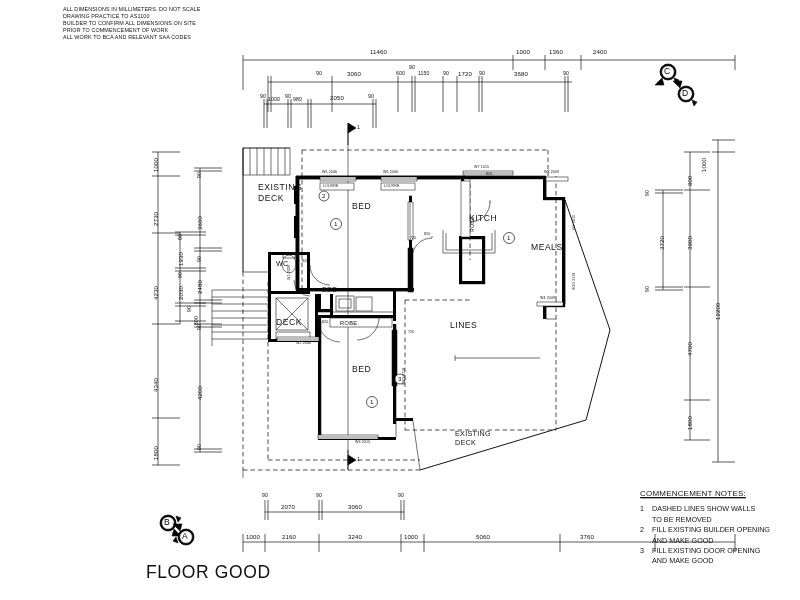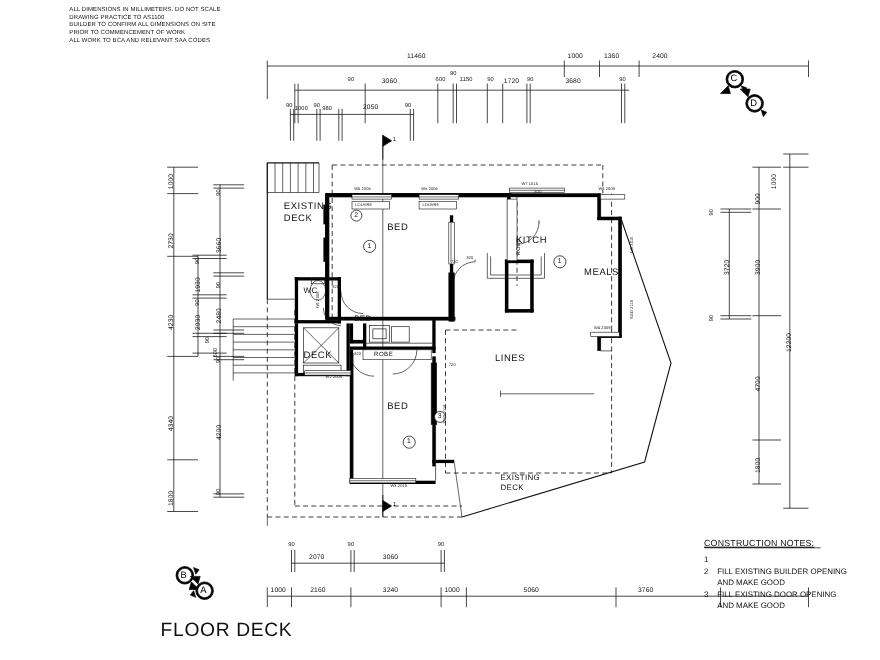--- a/index.html
+++ b/index.html
@@ -340,38 +340,40 @@
     </g>
   </svg>
 
   <div class="note-block">ALL DIMENSIONS IN MILLIMETERS. DO NOT SCALE
 DRAWING PRACTICE TO AS1100
 BUILDER TO CONFIRM ALL DIMENSIONS ON SITE
 PRIOR TO COMMENCEMENT OF WORK
 ALL WORK TO BCA AND RELEVANT SAA CODES</div>
 
   <div class="cn">
-    <div class="notes-title">CONSTRUCTION NOTES:</div>
+    <div class="notes-title">COMMENCEMENT NOTES:</div>
     <div style="height:5px"></div>
     <div class="row">
         <span class="num">1</span>
+        <span style="white-space:pre">DASHED LINES SHOW WALLS
+TO BE REMOVED</span>
       </div>
     <div class="row">
         <span class="num">2</span>
         <span style="white-space:pre">FILL EXISTING BUILDER OPENING
 AND MAKE GOOD</span>
       </div>
     <div class="row">
         <span class="num">3</span>
         <span style="white-space:pre">FILL EXISTING DOOR OPENING
 AND MAKE GOOD</span>
       </div>
   </div>
 
-  <div class="plan-title">FLOOR DECK</div>
+  <div class="plan-title">FLOOR GOOD</div>
 
   <div class="rl" style="left:258px;top:182px;line-height:11px">EXISTING
 DECK</div>
   <div class="rl" style="left:352px;top:201px">BED</div>
   <div class="rl" style="left:469px;top:213px">KITCH</div>
   <div class="rl" style="left:531px;top:242px">MEALS</div>
   <div class="rl" style="left:450px;top:320px">LINES</div>
   <div class="rl sm" style="left:276px;top:259px">WC</div>
   <div class="rl" style="left:276px;top:317px">DECK</div>
   <div class="rl sm" style="left:322px;top:285px">BED</div>

